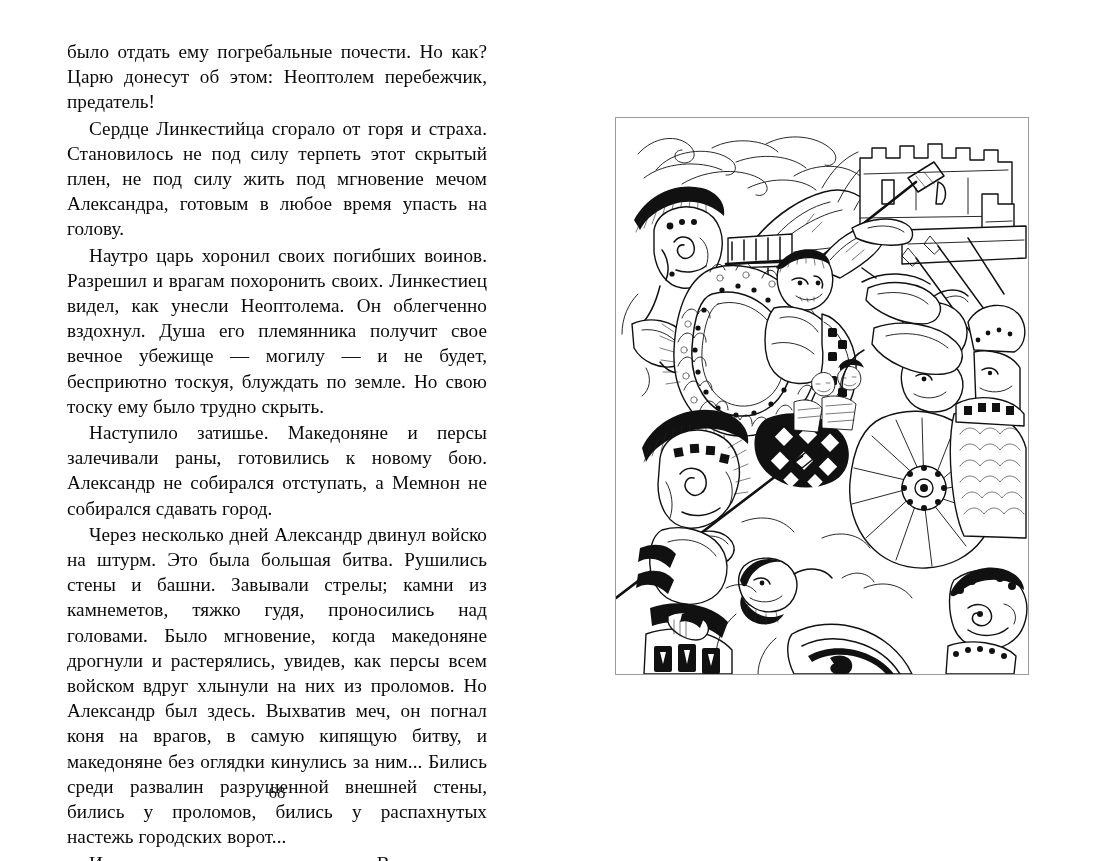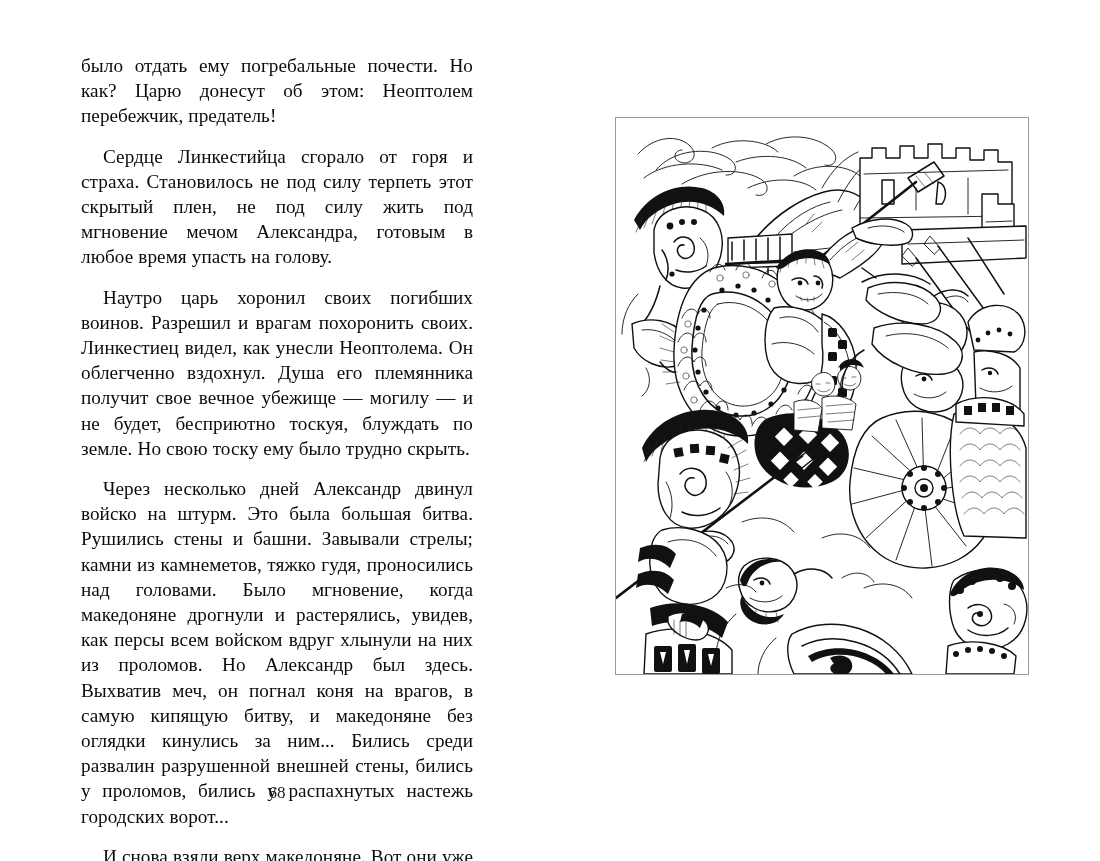--- a/index.html
+++ b/index.html
@@ -18,21 +18,21 @@
   }
 
   
   .text-column {
     position: absolute;
     left: 66px;
     top: 38px;
     width: 422px;
   }
   .para {
-    margin: 15px;
+    margin: 1px;
     text-align: justify;
     text-indent: 22px;
     font-size: 19.2px;
     line-height: 25.2px;
     color: #0b0b0b;
     letter-spacing: 0.05px;
     word-spacing: 0.2px;
     -webkit-font-smoothing: antialiased;
   }
   .para.no-indent {
@@ -81,20 +81,21 @@
 </style>
 </head>
 <body>
 
 <div class="page">
 
   <div class="text-column">
     <p class="para no-indent">было отдать ему погребальные почести. Но как? Царю донесут об этом: Неоптолем перебежчик, предатель!</p>
     <p class="para">Сердце Линкестийца сгорало от горя и страха. Становилось не под силу терпеть этот скрытый плен, не под силу жить под мгновение мечом Александра, готовым в любое время упасть на голову.</p>
     <p class="para">Наутро царь хоронил своих погибших воинов. Разрешил и врагам похоронить своих. Линкестиец видел, как унесли Неоптолема. Он облегченно вздохнул. Душа его племянника получит свое вечное убежище — могилу — и не будет, бесприютно тоскуя, блуждать по земле. Но свою тоску ему было трудно скрыть.</p>
+    <p class="para">Наступило затишье. Македоняне и персы залечивали раны, готовились к новому бою. Александр не собирался отступать, а Мемнон не собирался сдавать город.</p>
     <p class="para">Через несколько дней Александр двинул войско на штурм. Это была большая битва. Рушились стены и башни. Завывали стрелы; камни из камнеметов, тяжко гудя, проносились над головами. Было мгновение, когда македоняне дрогнули и растерялись, увидев, как персы всем войском вдруг хлынули на них из проломов. Но Александр был здесь. Выхватив меч, он погнал коня на врагов, в самую кипящую битву, и македоняне без оглядки кинулись за ним... Бились среди развалин разрушенной внешней стены, бились у проломов, бились у распахнутых настежь городских ворот...</p>
     <p class="para">И снова взяли верх македоняне. Вот они уже теснят персов. Те, отчаянно сопротивляясь, отступают к тройным воротам. Отступают, но еще не сдаются, еще стараются устоять. Крики торжества, крики отчаяния... Отряды Мемнона бегут всей массой в панике, в беспорядке, они бегут к мосту, ведущему к воротам. Но мост трещит под ними, подламывается, и люди с воплями валятся в ров... А сверху сыплются смертоносные тяжелые стрелы, обрушиваются на головы македонские копья и мечи.</p>
   </div>
 
   <div class="folio">68</div>
 
   <div class="illustration-frame">
     <svg viewBox="0 0 412 556" preserveAspectRatio="none">
 
       <rect x="0" y="0" width="412" height="556" fill="#ffffff"></rect>

